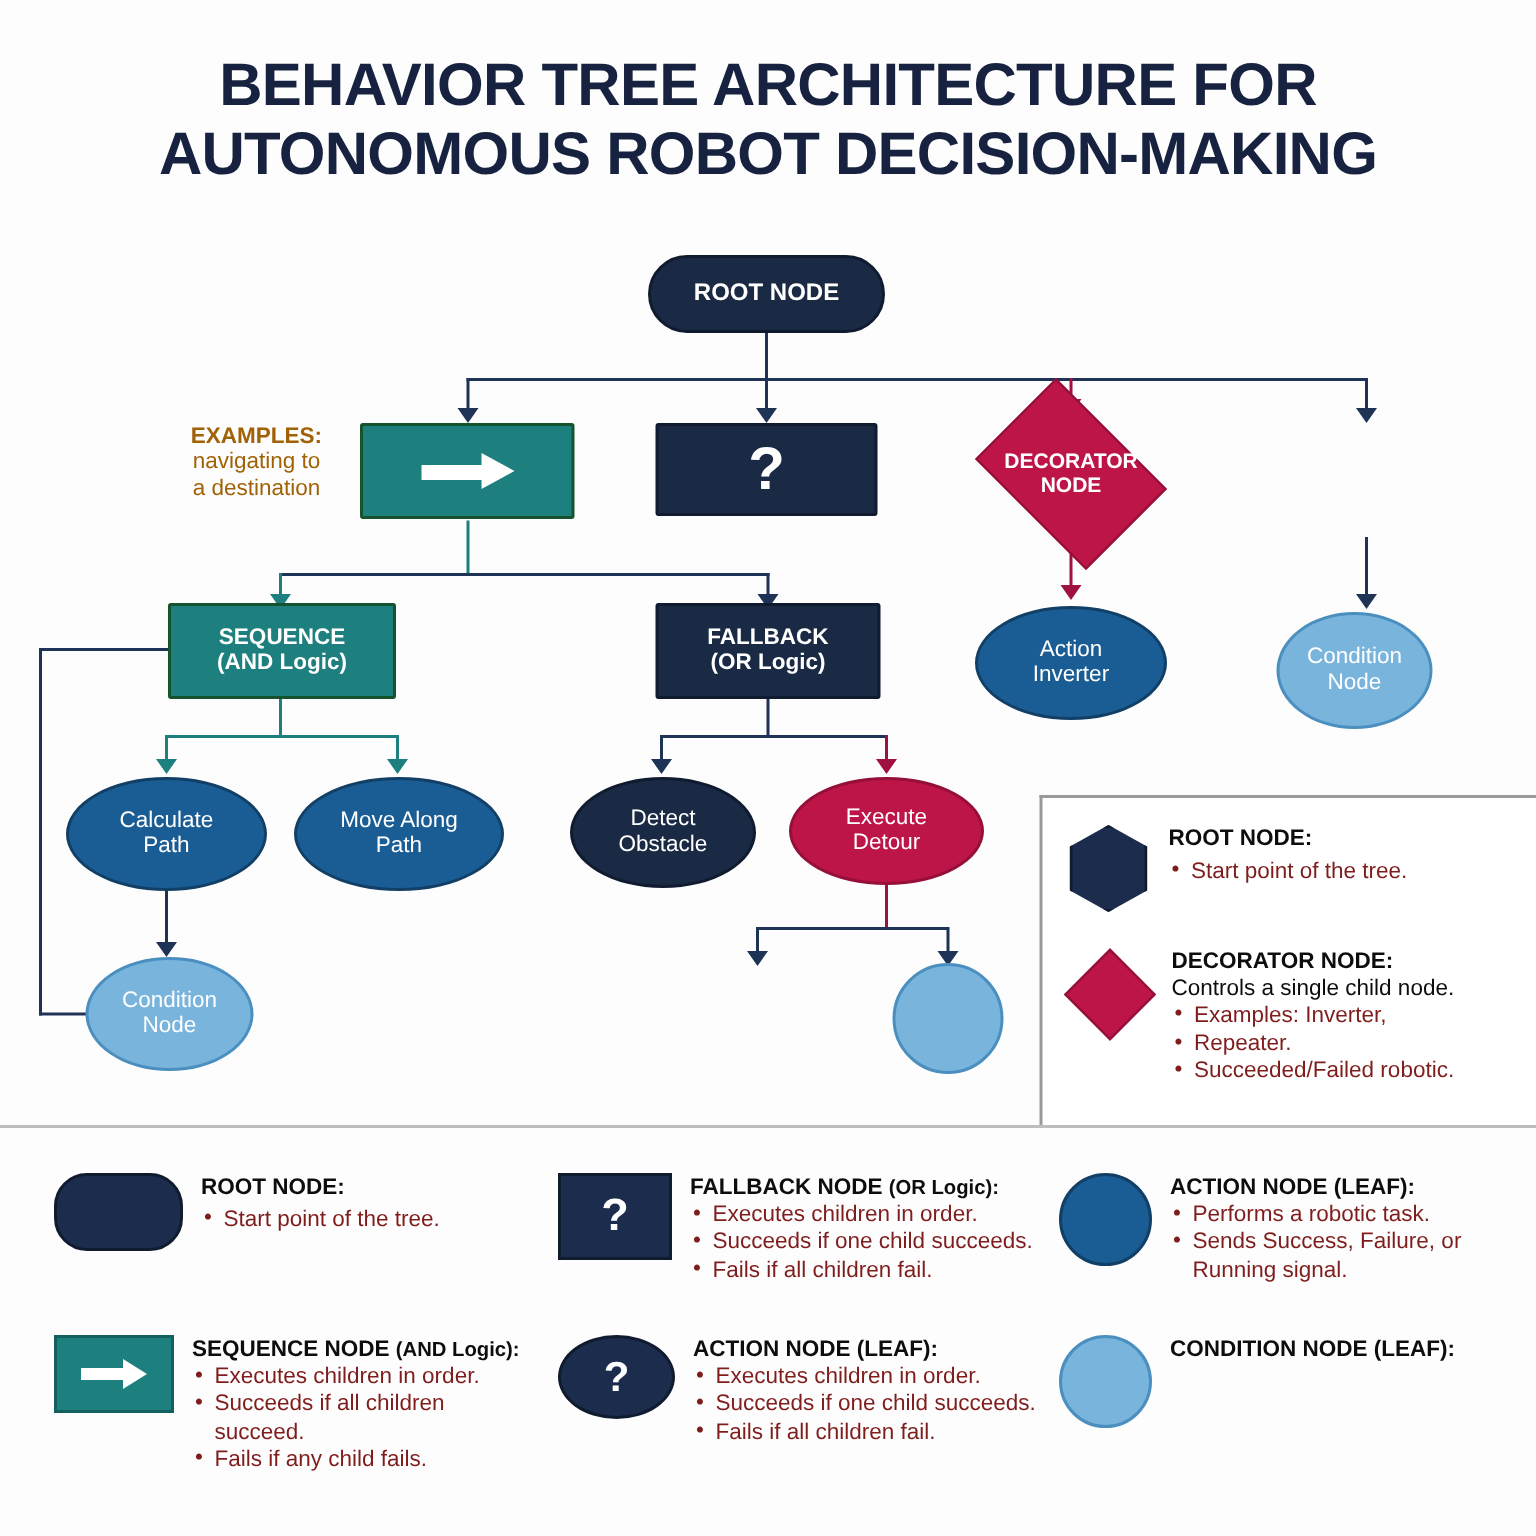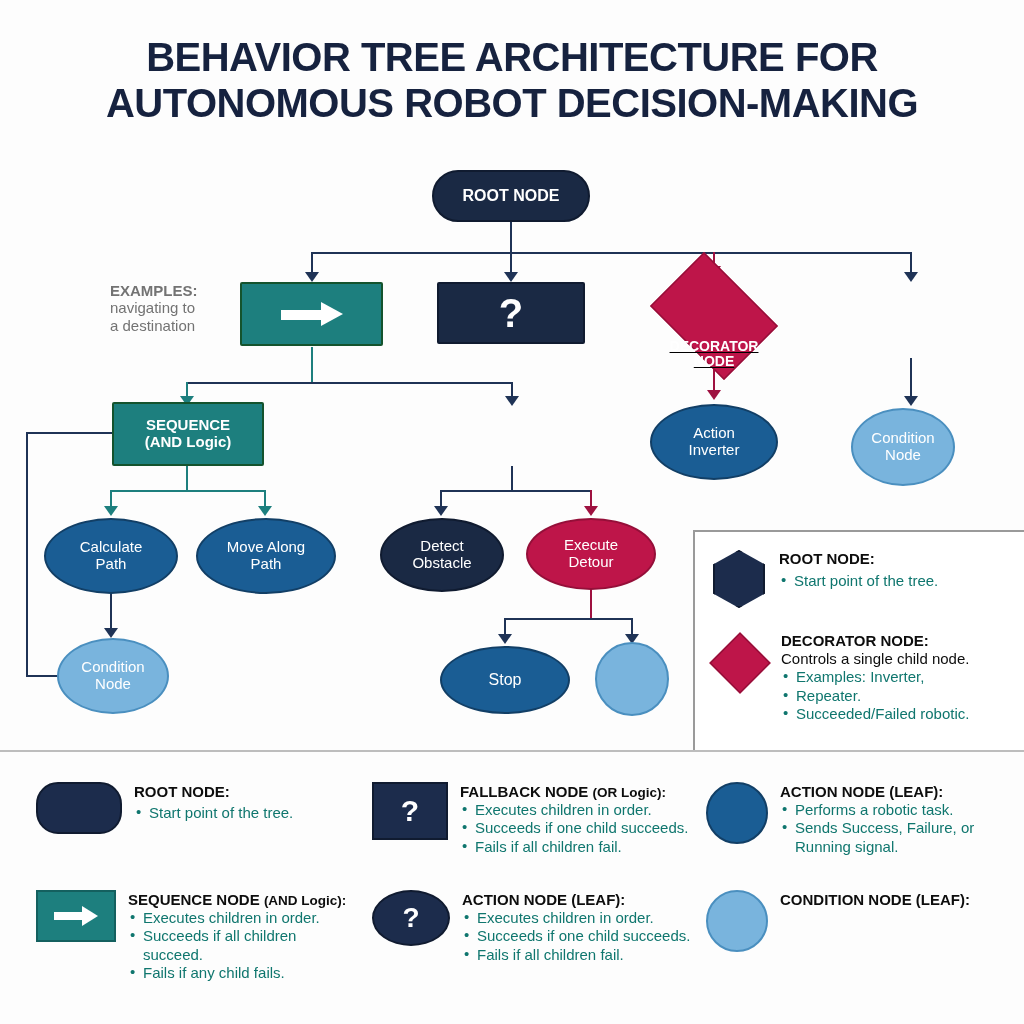--- a/index.html
+++ b/index.html
@@ -57,21 +57,21 @@
     content:""; position:absolute; right:0; top:-2px;
     width:0; height:0;
     border-top:12px solid transparent;
     border-bottom:12px solid transparent;
     border-left:22px solid #ffffff;
   }
 
   
   .diamond {
     position: absolute;
-    display:flex; align-items:flex-end; justify-content:center;text-decoration:underline;
+    display:flex; align-items:center; justify-content:center;
   }
   .diamond .dshape {
     position:absolute; left:0; top:0; width:100%; height:100%;
     background:#be1549;
     transform: rotate(45deg) scale(0.707);
     border: 2px solid #950f39;
   }
   .diamond .dtext {
     position:relative; z-index:2; color:#fff; font-weight:bold;
     text-align:center; line-height:1.12; font-size:14px;
@@ -91,21 +91,21 @@
   .arrowhead.crim-a { border-top-color:#9e1140; }
   .arrowhead.right {
     border-left:10px solid #1f3356;
     border-right:0;
     border-top:7px solid transparent;
     border-bottom:7px solid transparent;
   }
 
   
   .examples {
-    position:absolute; text-align:left; color:#737373;
+    position:absolute; text-align:center; color:#a16207;
     line-height:1.15;
   }
   .examples .ex-head { font-weight:bold; font-size:15px; display:block; }
   .examples .ex-body { font-size:15px; display:block; }
 
   
   .inset {
     position:absolute; left:693px; top:530px; width:331px; height:222px;
     background:#ffffff; border:2px solid #9a9a9a;
     border-right:none;
@@ -117,21 +117,21 @@
   }
   .sm-diamond {
     width:58px; height:58px; background:#be1549;
     transform: rotate(45deg) scale(0.75);
     border:2px solid #950f39;
   }
   .lg-head { font-weight:bold; font-size:15px; color:#0d0d0d; }
   .lg-sub  { font-size:15px; color:#0d0d0d; line-height:1.22; }
   .lg-bullets { list-style:none; margin:0; padding:0; }
   .lg-bullets li {
-    font-size:15px; color:#0f766e; line-height:1.22;
+    font-size:15px; color:#7f1d1d; line-height:1.22;
     padding-left:15px; position:relative;
   }
   .lg-bullets li::before {
     content:"\2022"; position:absolute; left:2px; top:-1px;
   }
 
   
   .divider {
     position:absolute; left:0; top:750px; width:1024px; height:2px;
     background:#bdbdbd;
@@ -258,20 +258,24 @@
   <div class="node ellipse lblue" style="left:851px; top:408px; width:104px; height:78px; font-size:15px; font-weight:normal;">
     <span class="n-label">Condition</span>
     <span class="n-label">Node</span>
   </div>
 
   <div class="node rect teal" style="left:112px; top:402px; width:152px; height:64px; font-size:15px;">
     <span class="n-label">SEQUENCE</span>
     <span class="n-sub">(AND Logic)</span>
   </div>
 
+  <div class="node rect navy" style="left:437px; top:402px; width:150px; height:64px; font-size:15px;">
+    <span class="n-label">FALLBACK</span>
+    <span class="n-sub">(OR Logic)</span>
+  </div>
 
   <div class="node ellipse blue" style="left:44px; top:518px; width:134px; height:76px; font-size:15px; font-weight:normal;">
     <span class="n-label">Calculate</span>
     <span class="n-label">Path</span>
   </div>
 
   <div class="node ellipse blue" style="left:196px; top:518px; width:140px; height:76px; font-size:15px; font-weight:normal;">
     <span class="n-label">Move Along</span>
     <span class="n-label">Path</span>
   </div>
@@ -284,23 +288,20 @@
   <div class="node ellipse navy" style="left:380px; top:518px; width:124px; height:74px; font-size:15px; font-weight:normal;">
     <span class="n-label">Detect</span>
     <span class="n-label">Obstacle</span>
   </div>
 
   <div class="node ellipse crimson" style="left:526px; top:518px; width:130px; height:72px; font-size:15px; font-weight:normal;">
     <span class="n-label">Execute</span>
     <span class="n-label">Detour</span>
   </div>
 
-  <div class="node ellipse blue" style="left:440px; top:646px; width:130px; height:68px; font-size:16px; font-weight:normal;">
-    <span class="n-label">Stop</span>
-  </div>
 
   <div class="node ellipse lblue" style="left:595px; top:642px; width:74px; height:74px; font-size:15px; font-weight:normal;">
     <span class="n-label"></span>
   </div>
 
   <div class="inset">
     <div class="inset-row" style="left:18px; top:18px; width:300px;">
       <span class="hexagon" style="margin-right:14px;"></span>
       <span class="body">
         <span class="lg-head">ROOT NODE:</span>

